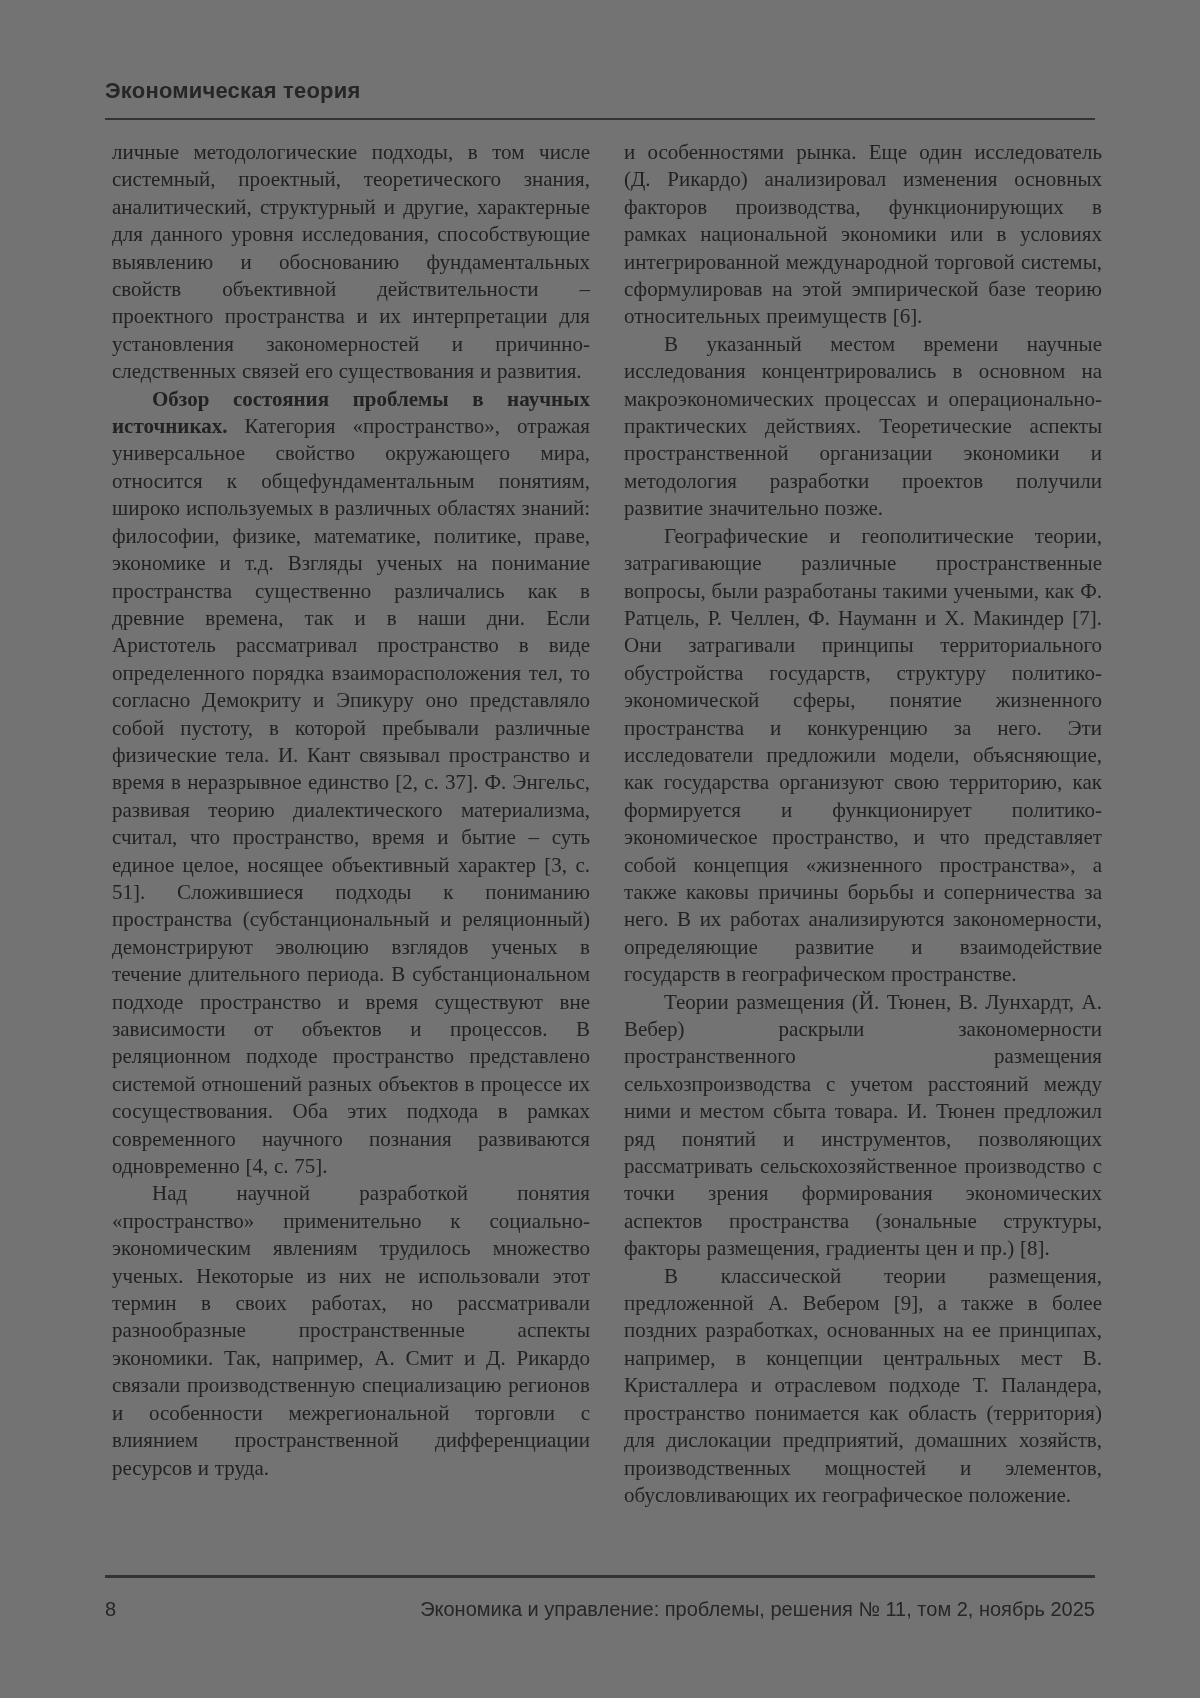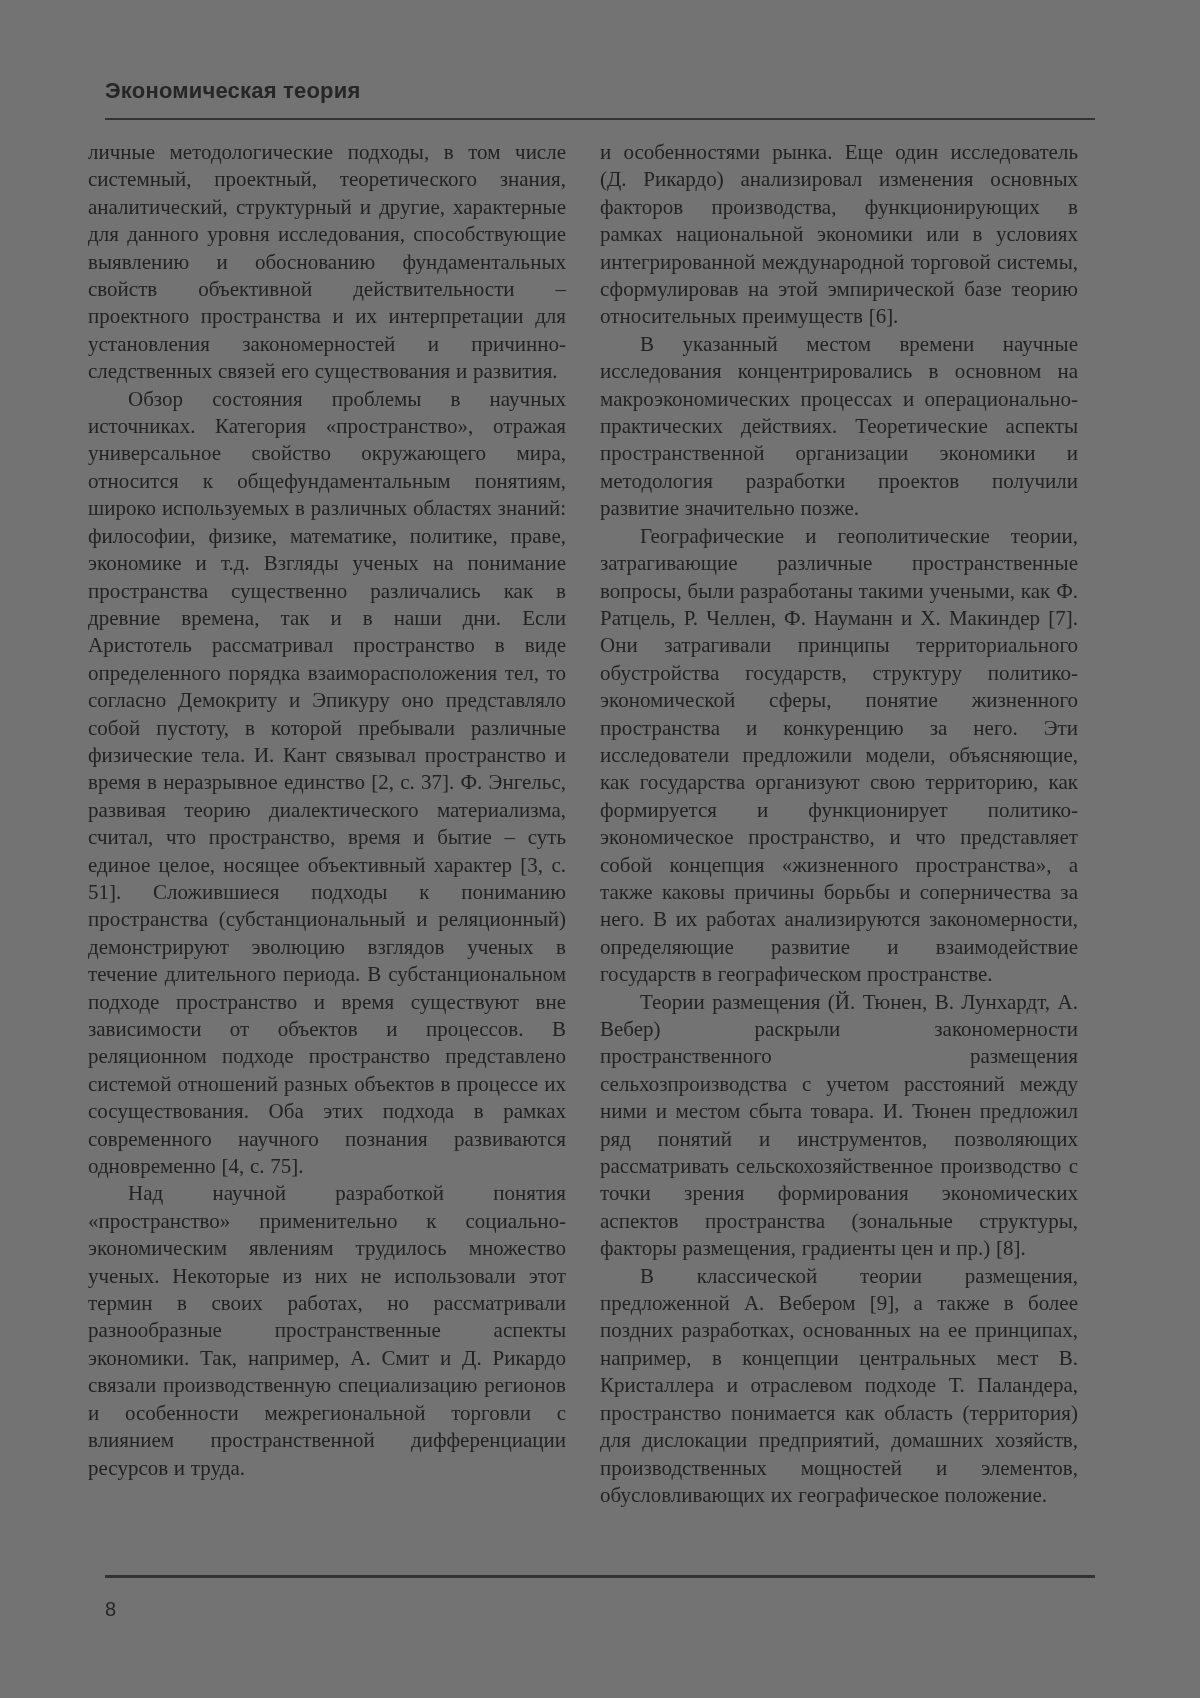--- a/index.html
+++ b/index.html
@@ -28,21 +28,21 @@
     position: absolute;
     left: 105px;
     top: 118px;
     width: 990px;
     height: 2px;
     background: #333333;
   }
   
   .article-body {
     position: absolute;
-    left: 88px;
+    left: 112px;
     top: 139px;
     width: 990px;
     height: 1424px;
     display: flex;
     gap: 34px;
     overflow: hidden;
   }
   .col {
     flex: 0 0 478px;
     width: 478px;
@@ -51,21 +51,21 @@
     font-size: 21px;
     line-height: 27.4px;
     text-align: justify;
     text-align-last: left;
     text-indent: 40px;
     hyphens: auto;
     -webkit-hyphens: auto;
     word-spacing: 0.5px;
   }
   .col p.cont { text-indent: 0; }
-  .col p b { font-weight: normal; }
+  .col p b { font-weight: bold; }
   
   .footer-rule {
     position: absolute;
     left: 105px;
     top: 1575px;
     width: 990px;
     height: 3px;
     background: #333333;
   }
   .footer-line {
@@ -103,15 +103,16 @@
       <p>Географические и геополитические теории, затрагивающие различные пространственные вопросы, были разработаны такими учеными, как Ф. Ратцель, Р. Челлен, Ф. Науманн и Х. Макиндер [7]. Они затрагивали принципы территориального обустройства государств, структуру политико-экономической сферы, понятие жизненного пространства и конкуренцию за него. Эти исследователи предложили модели, объясняющие, как государства организуют свою территорию, как формируется и функционирует политико-экономическое пространство, и что представляет собой концепция «жизненного пространства», а также каковы причины борьбы и соперничества за него. В их работах анализируются закономерности, определяющие развитие и взаимодействие государств в географическом пространстве.</p>
       <p>Теории размещения (Й. Тюнен, В. Лунхардт, А. Вебер) раскрыли закономерности пространственного размещения сельхозпроизводства с учетом расстояний между ними и местом сбыта товара. И. Тюнен предложил ряд понятий и инструментов, позволяющих рассматривать сельскохозяйственное производство с точки зрения формирования экономических аспектов пространства (зональные структуры, факторы размещения, градиенты цен и пр.) [8].</p>
       <p>В классической теории размещения, предложенной А. Вебером [9], а также в более поздних разработках, основанных на ее принципах, например, в концепции центральных мест В. Кристаллера и отраслевом подходе Т. Паландера, пространство понимается как область (территория) для дислокации предприятий, домашних хозяйств, производственных мощностей и элементов, обусловливающих их географическое положение.</p>
     </div>
 
   </div>
 
   <div class="footer-rule"></div>
   <div class="footer-line">
     <span>8</span>
+    <span>Экономика и управление: проблемы, решения № 11, том 2, ноябрь 2025</span>
   </div>
 
 </div>
 
 </body></html>

